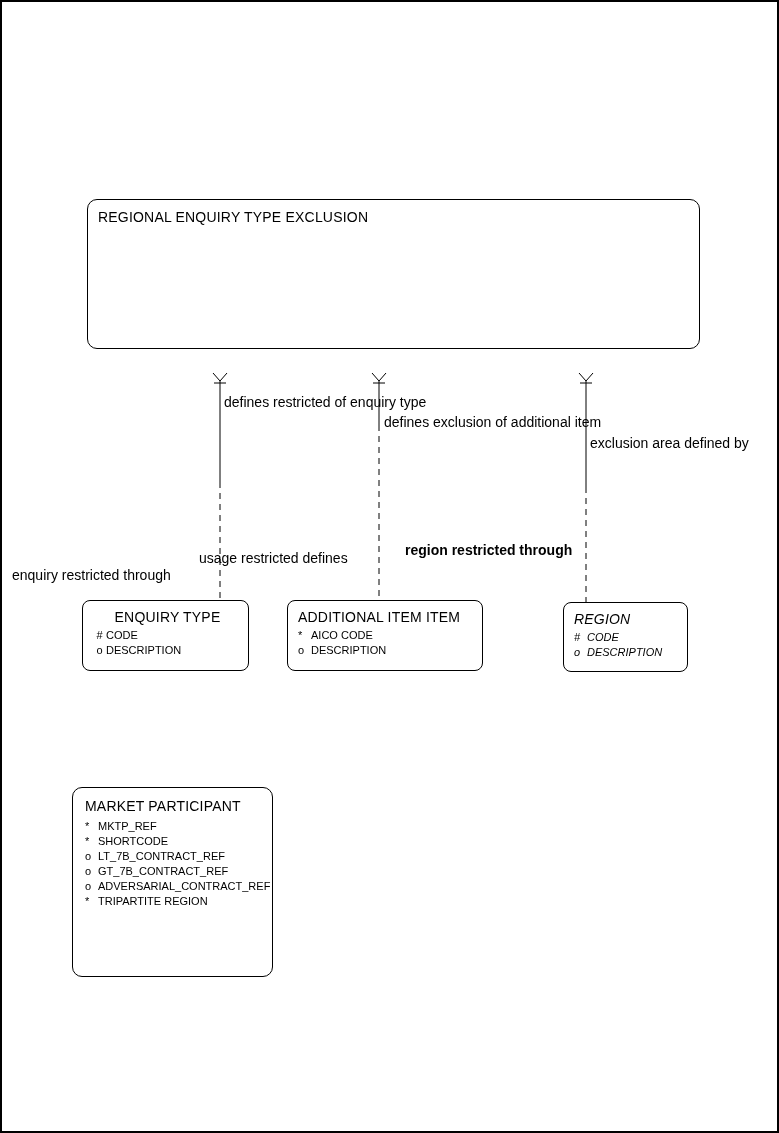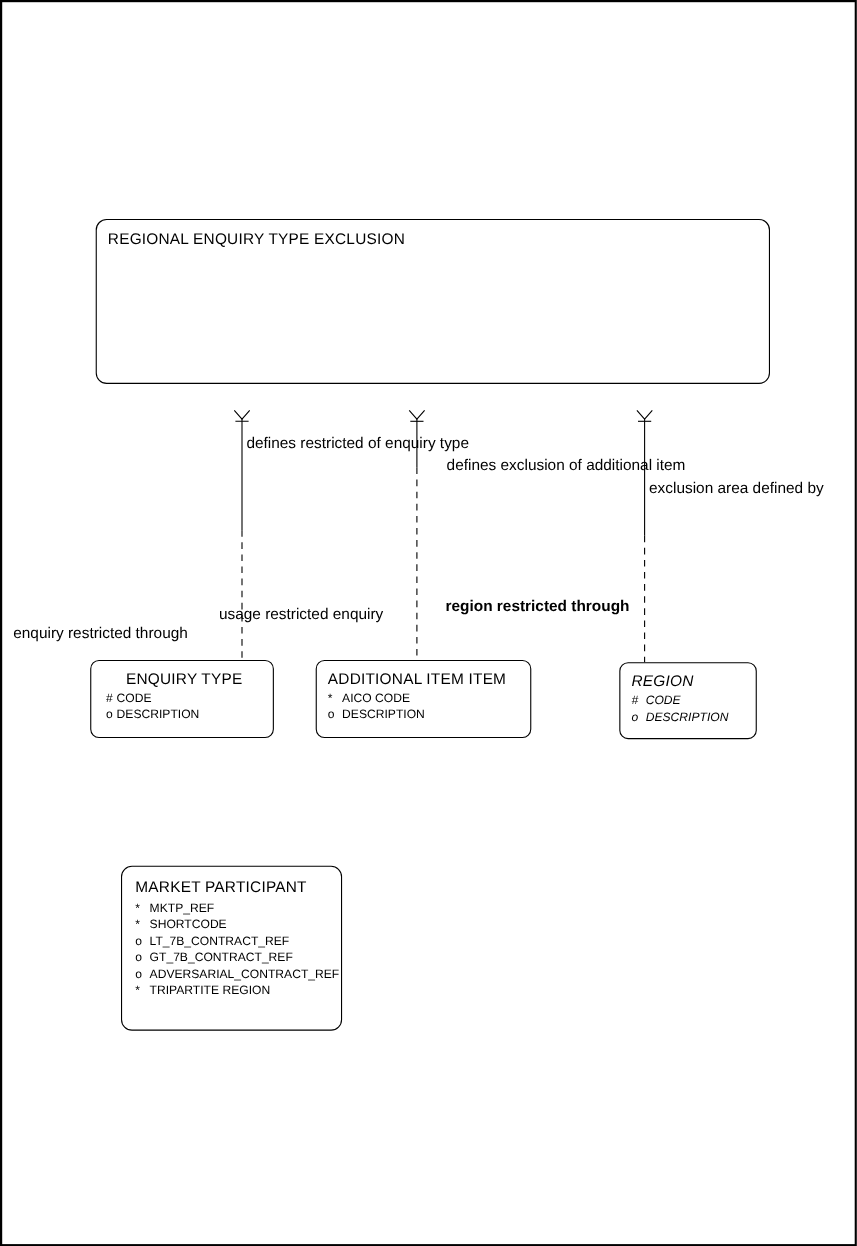--- a/index.html
+++ b/index.html
@@ -69,35 +69,34 @@
   }
   .entity-region {
     left: 561px; top: 600px;
     width: 125px; height: 70px;
     border-radius: 8px;
     padding: 8px 6px 0 10px;
     font-style: italic;
   }
   .entity-market-participant {
     left: 70px; top: 785px;
-    width: 201px; height: 150px;
+    width: 201px; height: 190px;
     border-radius: 10px;
     padding: 10px 0 0 12px;
-    margin-left: 38px;
   }
   .entity-market-participant .attr-list { margin-top: 5px; }
 
   .rel-label {
     position: absolute;
     font-size: 14px;
     line-height: 15px;
     white-space: nowrap;
   }
   .lbl-defines-enquiry     { left: 222px; top: 393px; }
-  .lbl-defines-additional  { left: 404px; top: 413px; text-align: center; }
+  .lbl-defines-additional  { left: 382px; top: 413px; text-align: center; }
   .lbl-exclusion-area      { left: 588px; top: 434px; }
   .lbl-enquiry-restricted  { left: 10px;  top: 566px; text-align: right; }
   .lbl-usage-restricted    { left: 197px; top: 549px; }
   .lbl-region-restricted   { left: 403px; top: 541px; font-weight: bold; }
 </style>
 </head>
 <body>
 
 <div class="page">
 
@@ -132,21 +131,21 @@
   </svg>
 
   <div class="entity entity-parent">
     <div class="entity-title">REGIONAL ENQUIRY TYPE EXCLUSION</div>
   </div>
 
   <div class="rel-label lbl-defines-enquiry">defines restricted of enquiry type</div>
   <div class="rel-label lbl-defines-additional">defines exclusion of additional item</div>
   <div class="rel-label lbl-exclusion-area">exclusion area defined by</div>
   <div class="rel-label lbl-enquiry-restricted">enquiry restricted through</div>
-  <div class="rel-label lbl-usage-restricted">usage restricted enquiry</div>
+  <div class="rel-label lbl-usage-restricted">usage restricted defines</div>
   <div class="rel-label lbl-region-restricted">region restricted through</div>
 
   <div class="entity entity-enquiry-type">
     <div class="entity-title">ENQUIRY TYPE</div>
     <div class="attr-list">
       <div class="attr-row">
         <span class="attr-prefix">#</span>
         <span class="attr-name">CODE</span>
       </div>
       <div class="attr-row">

